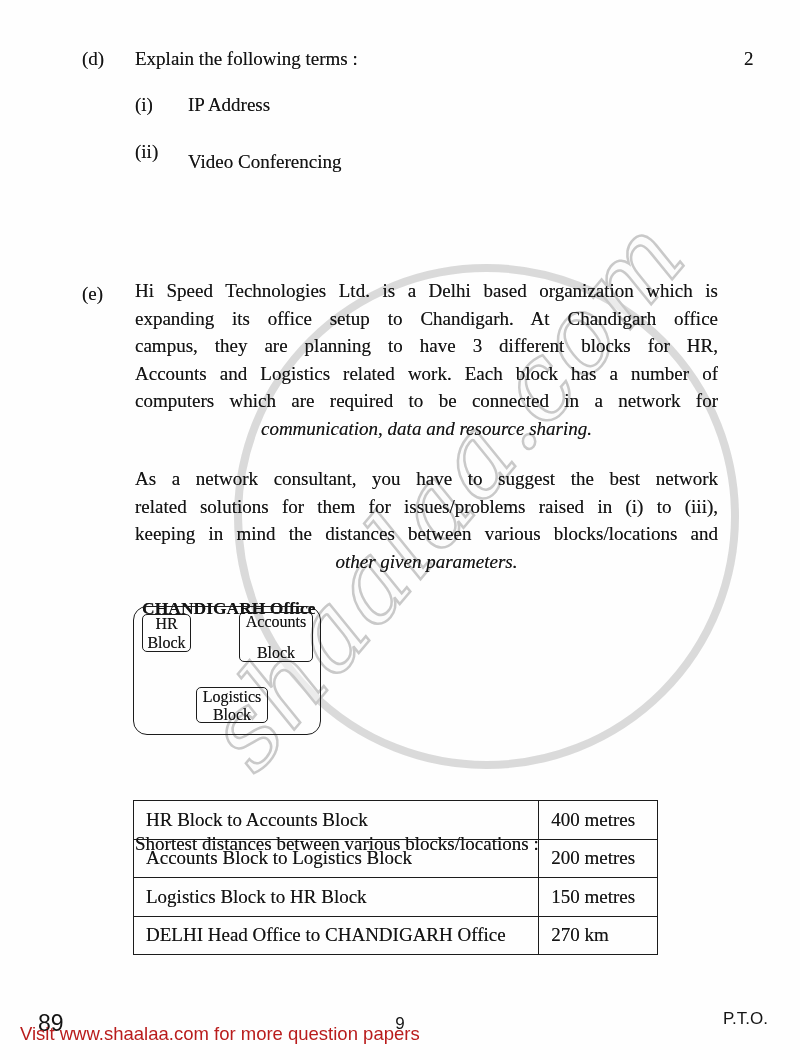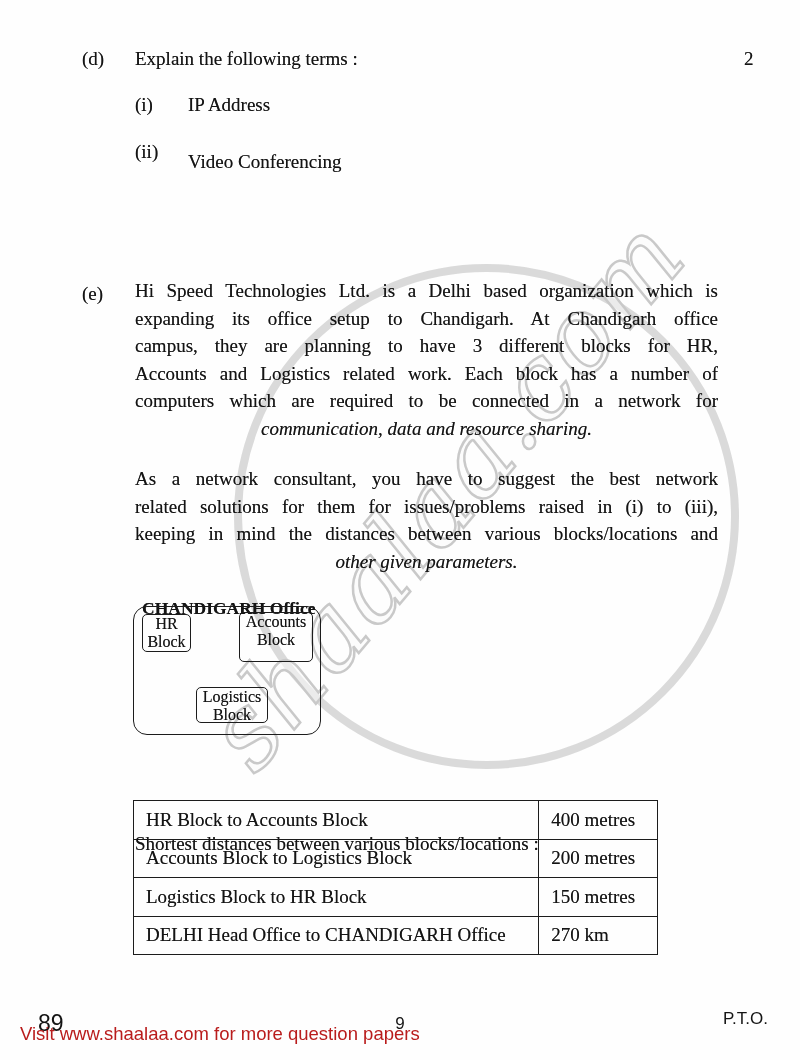--- a/index.html
+++ b/index.html
@@ -34,21 +34,21 @@
   .jline::after { content: ""; display: inline-block; width: 100%; }
   .jline.last { text-align: center; font-style: italic; }
   .jline.last::after { content: none; }
 
   
   .diagram-title { left: 142px; top: 584px; font-weight: bold; font-size: 17.5px; margin-top: 12px; }
   .campus { position: absolute; left: 133px; top: 606px; width: 188px; height: 129px;
             border: 1.6px solid #1c1c1c; border-radius: 14px; background: transparent; }
   .block { position: absolute; border: 1.4px solid #1c1c1c; border-radius: 5px;
            text-align: center; font-size: 16px; line-height: 17.5px;
-           display: flex; flex-direction: column; justify-content: flex-start;
+           display: flex; flex-direction: column; justify-content: space-between;
            text-shadow: 0 0 0.4px rgba(0,0,0,0.55); }
   .block-hr        { left: 8px;   top: 7px;  width: 49px; height: 38px; }
   .block-accounts  { left: 105px; top: 5px;  width: 74px; height: 50px; }
   .block-logistics { left: 62px;  top: 80px; width: 72px; height: 36px; }
 
   
   .dist-caption { left: 135px; top: 796px; margin-top: 36px; }
   table.distances { position: absolute; left: 133px; top: 800px; width: 525px;
                     border-collapse: collapse; }
   table.distances td { border: 1.6px solid #1c1c1c; height: 38.5px;

